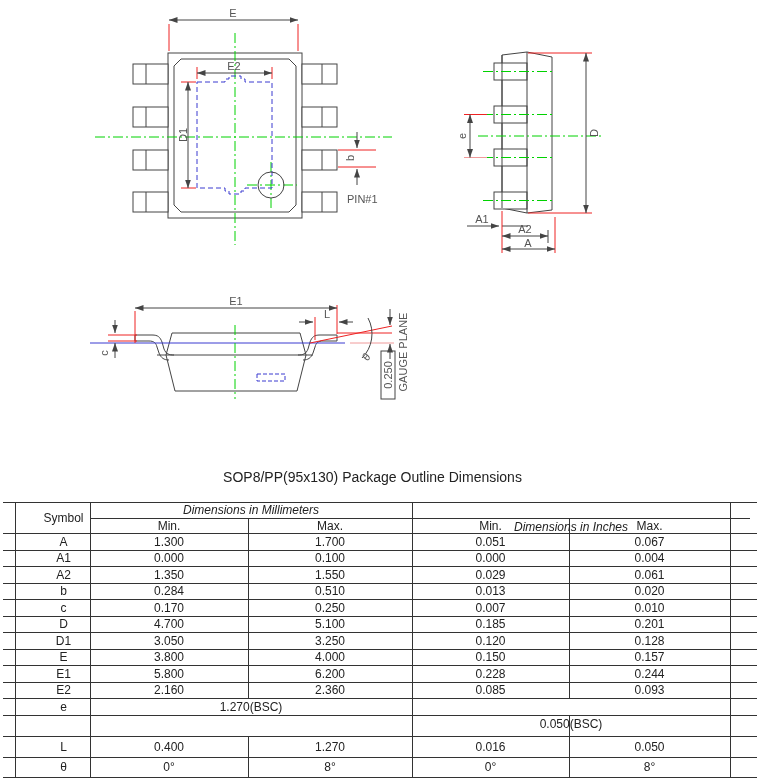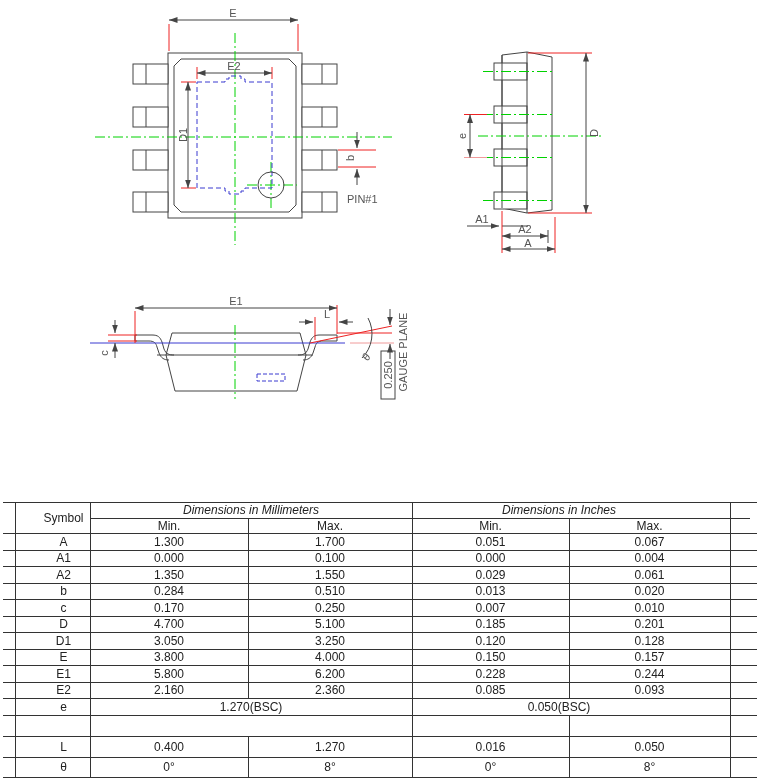--- a/index.html
+++ b/index.html
@@ -12,21 +12,21 @@
   .vl{position:absolute;width:1px;background:#333;}
   .tc{position:absolute;display:flex;align-items:center;justify-content:center;
       font-size:12px;color:#222;white-space:nowrap;}
   
   .c0{left:26px;width:75px;}
   .c1{left:90px;width:158px;}
   .c2{left:248px;width:164px;}
   .c3{left:412px;width:157px;}
   .c4{left:569px;width:161px;}
   .mmgrp{left:90px;width:322px;}
-  .ingrp{left:400px;width:318px;}
+  .ingrp{left:412px;width:318px;margin-top:17px;}
   
   .r0{top:502px;height:16px;font-style:italic;}
   .r1{top:518px;height:15px;}
   .r2{top:533px;height:17px;}
   .r3{top:550px;height:16px;}
   .r4{top:566px;height:17px;}
   .r5{top:583px;height:16px;}
   .r6{top:599px;height:17px;}
   .r7{top:616px;height:16px;}
   .r8{top:632px;height:17px;}
@@ -227,20 +227,21 @@
       <text x="236" y="305" text-anchor="middle">E1</text>
       <text x="327" y="318" text-anchor="middle">L</text>
       <text x="104" y="357" text-anchor="middle" transform="rotate(-90 104 353)">c</text>
       <text x="366" y="361" text-anchor="middle" font-style="italic" transform="rotate(-60 366 357)">θ</text>
       <text x="388" y="379" text-anchor="middle" transform="rotate(-90 388 375)">0.250</text>
       <text x="403" y="356" text-anchor="middle" transform="rotate(-90 403 352)">GAUGE PLANE</text>
     </g>
   </g>
 </svg>
 
+<div class="title">SOP8/PP(95x130) Package Outline Dimensions</div>
 
 <div>
   <div class="hl" style="top:502px"></div>
   <div class="hl" style="top:518px;left:90px;width:660px"></div>
   <div class="hl" style="top:533px"></div>
   <div class="hl" style="top:550px"></div>
   <div class="hl" style="top:566px"></div>
   <div class="hl" style="top:583px"></div>
   <div class="hl" style="top:599px"></div>
   <div class="hl" style="top:616px"></div>

